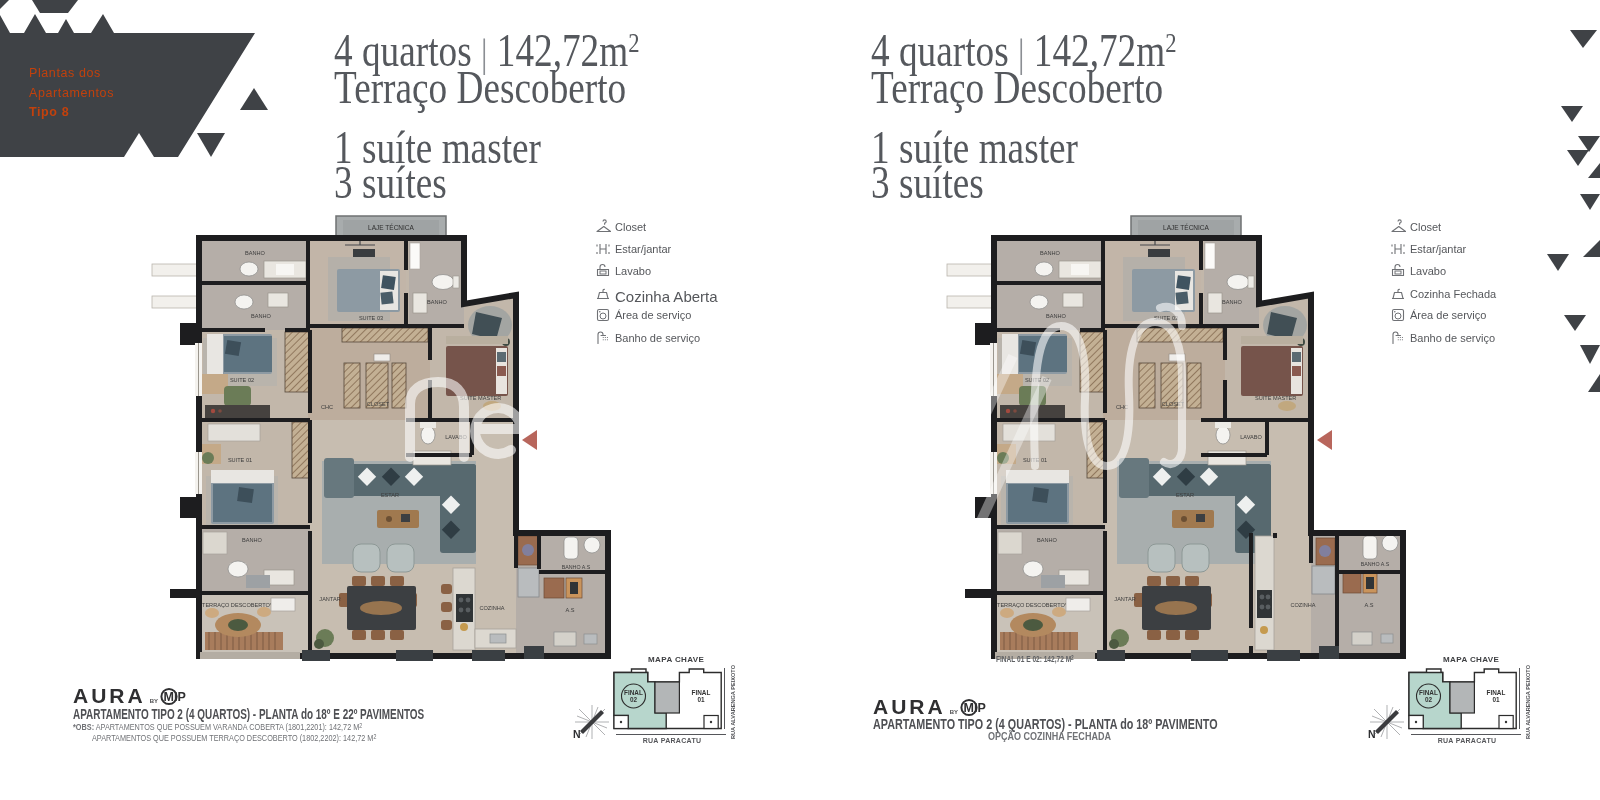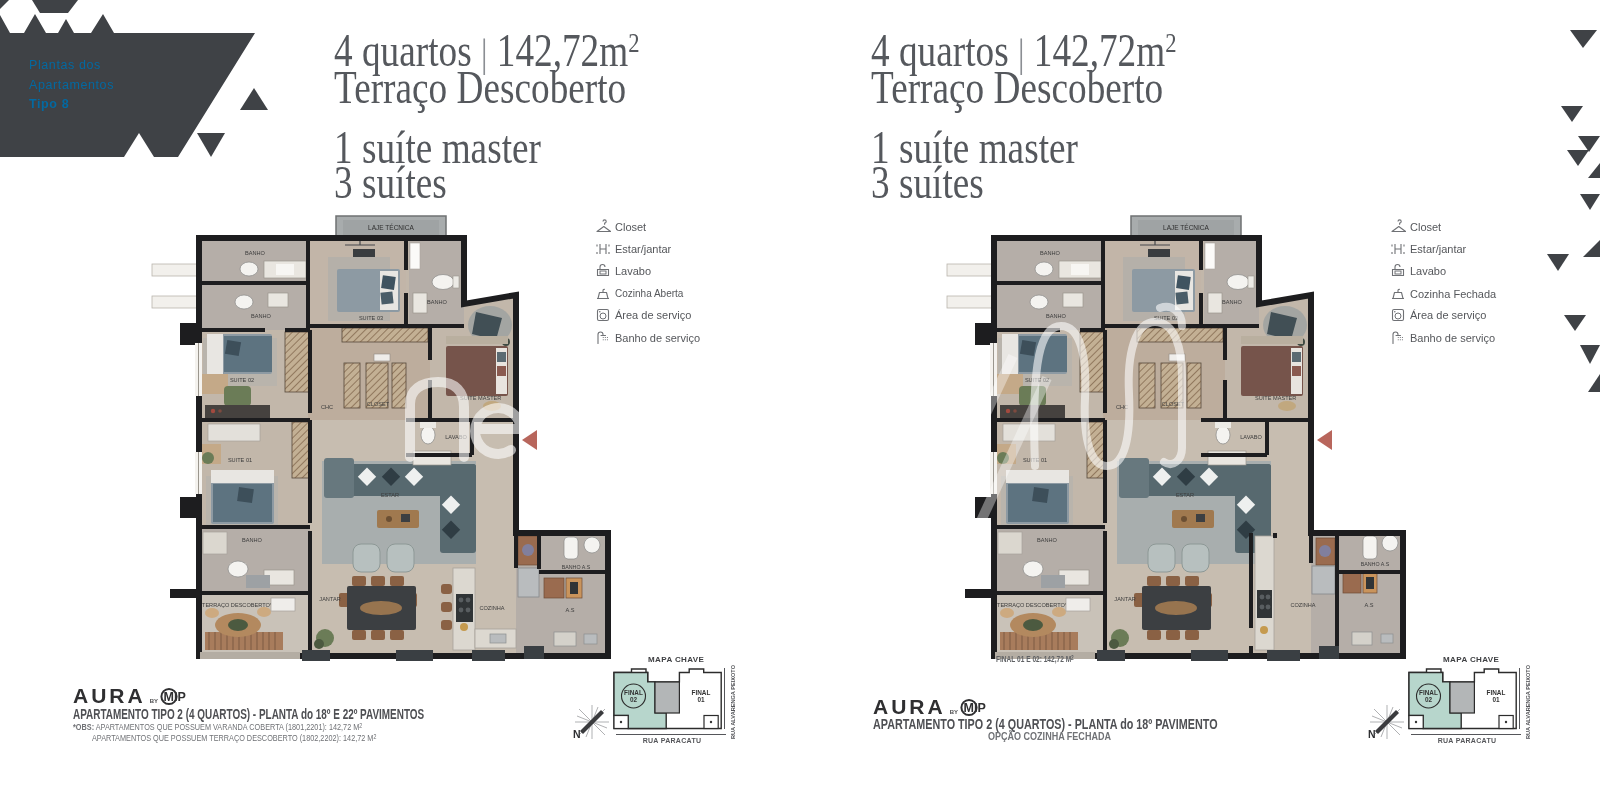--- a/index.html
+++ b/index.html
@@ -7,21 +7,21 @@
 
 <polygon points="32,0 78,0 68,13 40,13" fill="#3f4246"></polygon>
 
 <path d="M0,15 L10,33 L24,33 L35,14 L46,33 L58,33 L66,19 L74,33 L91,33 L103,14 L114,33 L255,33 L178,157 L154,157 L139,133 L124,157 L0,157 Z" fill="#3f4246"></path>
 
 <polygon points="197,133 225,133 211,157" fill="#3f4246"></polygon>
 
 <polygon points="254,88 268,110 240,110" fill="#3f4246"></polygon>
 </svg>
 
-<div style="position:absolute;left:29px;top:56px;color:#0369a1;font-size:12.5px;letter-spacing:0.6px;line-height:19.5px;">Plantas dos<br>Apartamentos<br><b>Tipo 8</b></div>
+<div style="position:absolute;left:29px;top:64px;color:#c2410c;font-size:12.5px;letter-spacing:0.6px;line-height:19.5px;">Plantas dos<br>Apartamentos<br><b>Tipo 8</b></div>
 
 <svg style="position:absolute;left:1540px;top:0" width="60" height="400" viewBox="0 0 60 400">
 <polygon points="30,30 57,30 43,48" fill="#3f4246"></polygon>
 <polygon points="21,106 43,106 32,122" fill="#3f4246"></polygon>
 <polygon points="38,136 60,136 49,152" fill="#3f4246"></polygon>
 <polygon points="27,150 49,150 38,166" fill="#3f4246"></polygon>
 <polygon points="60,163 60,178 48,178" fill="#3f4246"></polygon>
 <polygon points="40,194 60,194 50,210" fill="#3f4246"></polygon>
 <polygon points="60,240 60,257 43,257" fill="#3f4246"></polygon>
 <polygon points="7,254 29,254 18,271" fill="#3f4246"></polygon>
@@ -55,21 +55,21 @@
       <path d="M2.5,6.5 h11 v6 h-11 z M5,6.5 v-2.5 a2.5,2.5 0 0 1 5,0" stroke="#6f7175" stroke-width="1.1" fill="none"></path>
       <rect x="5" y="8" width="6" height="3" stroke="#6f7175" stroke-width="1" fill="none"></rect>
     </svg>
     <span style="position:absolute;left:20px;top:2px;font-size:11px;color:#55575b;">Lavabo</span>
   </div>
 
 <div style="position:absolute;left:595px;top:286px;width:200px;height:18px;">
     <svg width="16" height="16" viewBox="0 0 16 16" style="position:absolute;left:0;top:0">
       <path d="M2,12.5 h12 M3,12.5 l1.5,-6 h7 l1.5,6 M8,6.5 v-2 a1.2,1.2 0 0 1 1.8,-1" stroke="#6f7175" stroke-width="1.1" fill="none" stroke-linejoin="round"></path>
     </svg>
-    <span style="position:absolute;left:20px;top:2px;font-size:10px;color:#55575b;">Cozinha Aberta</span>
+    <span style="position:absolute;left:20px;top:2px;font-size:15px;color:#55575b;">Cozinha Aberta</span>
   </div>
 
 <div style="position:absolute;left:595px;top:307px;width:200px;height:18px;">
     <svg width="16" height="16" viewBox="0 0 16 16" style="position:absolute;left:0;top:0">
       <rect x="2.5" y="2.5" width="11" height="11" rx="1.5" stroke="#6f7175" stroke-width="1.1" fill="none"></rect>
       <circle cx="8" cy="9" r="3" stroke="#6f7175" stroke-width="1" fill="none"></circle>
       <circle cx="4.8" cy="4.8" r="0.8" fill="#6f7175"></circle>
     </svg>
     <span style="position:absolute;left:20px;top:2px;font-size:11px;color:#55575b;">Área de serviço</span>
   </div>

